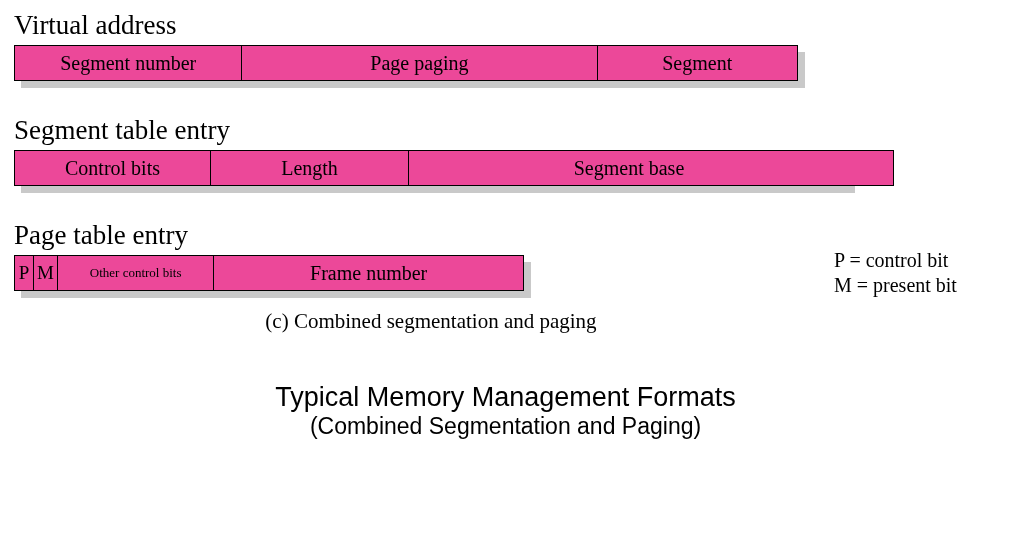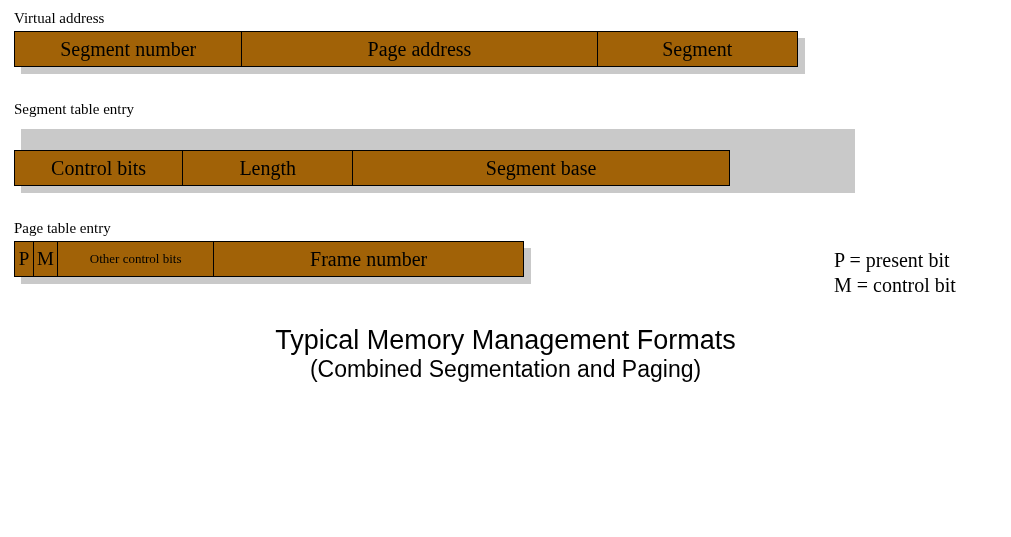--- a/index.html
+++ b/index.html
@@ -8,21 +8,21 @@
     background: #ffffff;
     font-family: "Liberation Serif", "Times New Roman", Times, serif;
     color: #000;
     width: 1011px;
     box-sizing: border-box;
   }
   .section {
     margin-bottom: 34px;
   }
   .section-label {
-    font-size: 15px;
+    font-size: 27px;
     margin-bottom: 4px;
   }
   .strip-wrap {
     position: relative;
     display: inline-block;
   }
   .shadow {
     position: absolute;
     left: 7px;
     top: 7px;
@@ -31,21 +31,21 @@
     background: #c9c9c9;
     z-index: 0;
   }
   .strip {
     position: relative;
     z-index: 1;
     display: flex;
     height: 36px;
     box-sizing: border-box;
     border: 1px solid #000;
-    background: #a16207;
+    background: #ec4899;
   }
   .cell {
     display: flex;
     align-items: center;
     justify-content: center;
     font-size: 20px;
     border-right: 1px solid #000;
     box-sizing: border-box;
     padding: 0 4px;
     white-space: nowrap;
@@ -81,53 +81,54 @@
 </style>
 </head>
 <body>
 
 <div class="section">
   <div class="section-label">Virtual address</div>
   <div class="strip-wrap" style="width:784px;">
     <div class="shadow"></div>
     <div class="strip" style="width:784px;">
       <div class="cell" style="width:228px;">Segment number</div>
-      <div class="cell" style="width:356px;">Page address</div>
+      <div class="cell" style="width:356px;">Page paging</div>
       <div class="cell" style="width:200px;">Segment</div>
     </div>
   </div>
 </div>
 
 <div class="section">
   <div class="section-label">Segment table entry</div>
   <div class="strip-wrap" style="width:834px;">
     <div class="shadow"></div>
-    <div class="strip" style="width:716px;margin-top:28px;">
+    <div class="strip" style="width:880px;">
       <div class="cell" style="width:196px;">Control bits</div>
       <div class="cell" style="width:198px;">Length</div>
       <div class="cell" style="width:440px;text-align:right;">Segment base</div>
     </div>
   </div>
 </div>
 
 <div class="section row3" style="margin-bottom:3px;">
   <div class="section-label">Page table entry</div>
   <div class="strip-wrap" style="width:510px;">
     <div class="shadow"></div>
     <div class="strip" style="width:510px;">
       <div class="cell" style="width:19px;font-size:19px;">P</div>
       <div class="cell" style="width:24px;font-size:19px;">M</div>
       <div class="cell" style="width:157px;font-size:13px;">Other control bits</div>
       <div class="cell" style="width:310px;">Frame number</div>
     </div>
   </div>
 
   <div class="legend" style="left:820px; top:28px;">
-    <div>P  = present bit</div>
-    <div>M = control bit</div>
+    <div>P  = control bit</div>
+    <div>M = present bit</div>
   </div>
 
+  <div class="caption-c" style="width:834px;">(c) Combined segmentation and paging</div>
 </div>
 
 <div class="bottom-block">
   <div class="bottom-title">Typical Memory Management Formats</div>
   <div class="bottom-sub">(Combined Segmentation and Paging)</div>
 </div>
 
 </body></html>

